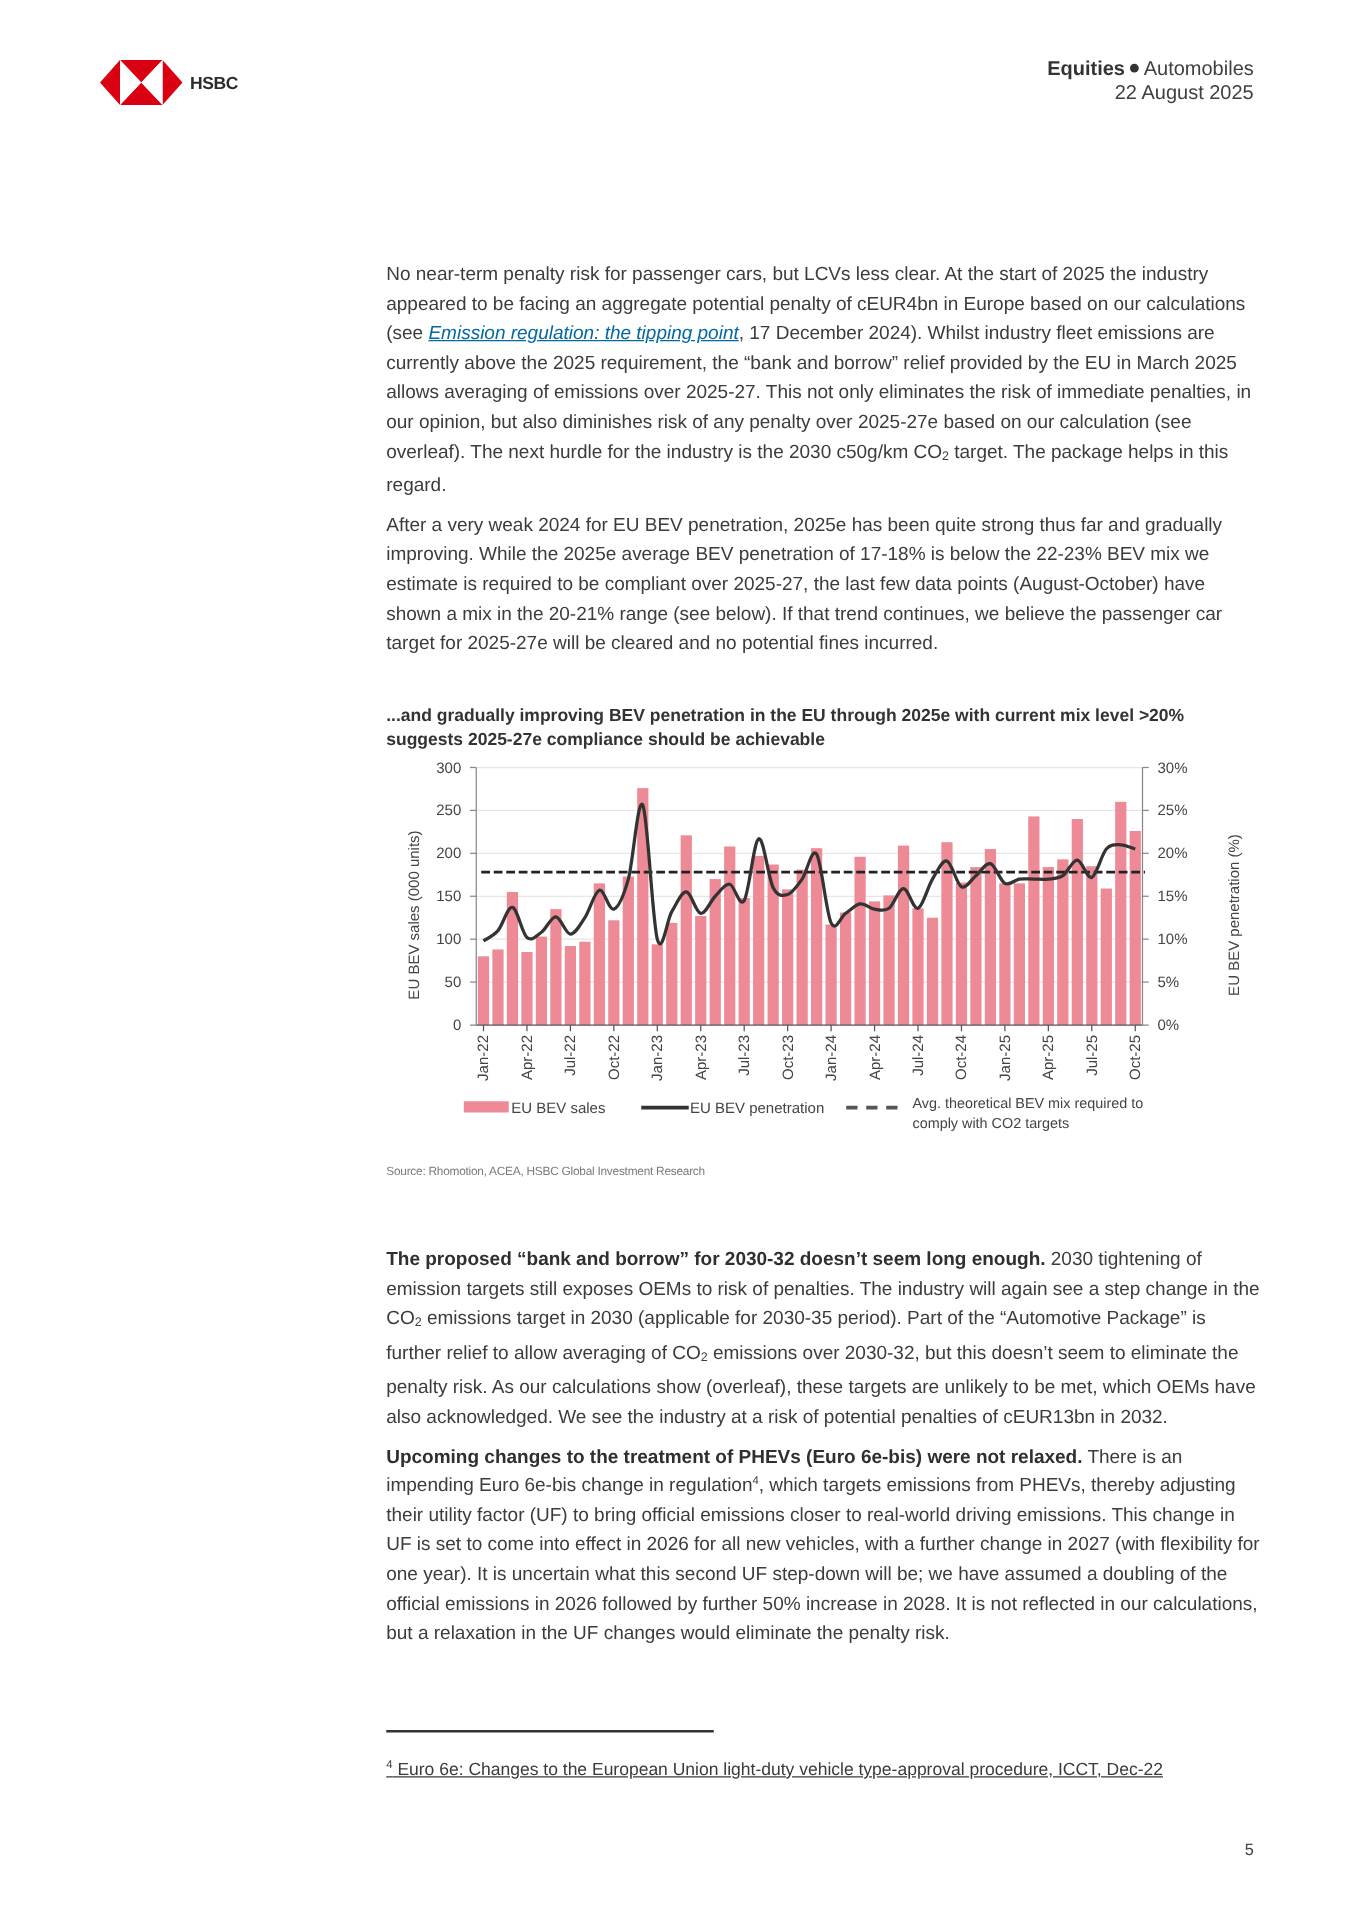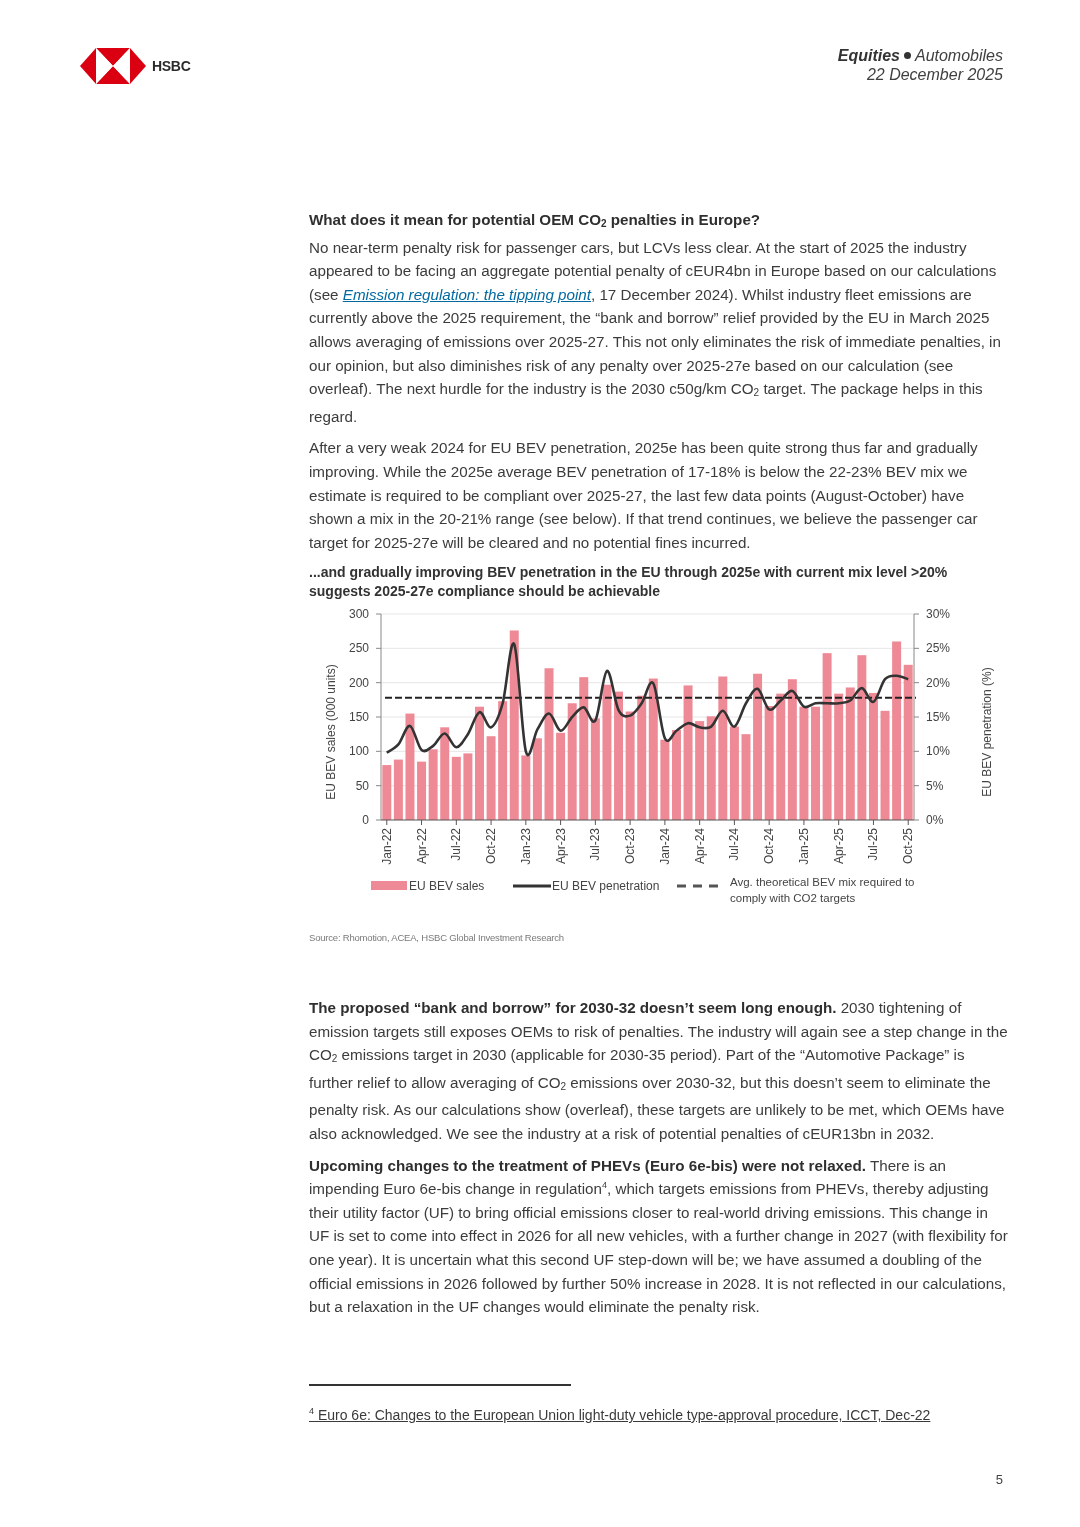--- a/index.html
+++ b/index.html
@@ -1,20 +1,20 @@
 <!DOCTYPE html>
 <html><head>
 <meta charset="utf-8">
 <style>
   html, body { margin: 0; padding: 0; background: #ffffff; }
   body { width: 1080px; height: 1527px; position: relative; overflow: hidden; font-family: "Liberation Sans", sans-serif; color: #3a3a3a; }
   .logo { position: absolute; left: 80px; top: 48px; display: flex; align-items: center; }
   .logo svg { display: block; }
   .logo-text { font-family: "Liberation Sans", sans-serif; font-weight: bold; font-size: 14px; color: #2b2b2b; margin-left: 6px; letter-spacing: -0.3px; }
-  .header-right { position: absolute; right: 77px; top: 46px; text-align: right; font-size: 16px; line-height: 19px; color: #404040; font-style: italic; }
+  .header-right { position: absolute; right: 77px; top: 46px; text-align: right; font-size: 16px; line-height: 19px; color: #404040; }
   .header-right .sec { font-weight: bold; color: #333; }
   .header-right .dot { display: inline-block; width: 7px; height: 7px; background: #333; border-radius: 50%; margin: 0 4px 2px 4px; vertical-align: middle; }
   .main { position: absolute; left: 309px; top: 208px; width: 700px; }
   .p { font-size: 15.2px; line-height: 23.6px; color: #3c3c3c; margin: 0; }
   .h { font-weight: bold; color: #2f2f2f; }
   .gap { height: 8px; }
   sub.s { font-size: 10px; vertical-align: -2px; }
   sup.s { font-size: 9px; vertical-align: 6px; line-height: 0; }
   a.link { color: #0369a1; font-style: italic; text-decoration: underline; }
   .chart-title { position: absolute; left: 309px; top: 563px; width: 700px; font-size: 14px; line-height: 19px; font-weight: bold; color: #333; }
@@ -38,25 +38,24 @@
     <polygon points="16,0 33,18 16,36" fill="#ffffff"></polygon>
     <polygon points="50,0 33,18 50,36" fill="#ffffff"></polygon>
   </svg>
   <span class="logo-text">HSBC</span>
 </div>
 
 <div class="header-right">
   <div>
     <span class="sec">Equities</span><span class="dot"></span><span>Automobiles</span>
   </div>
-  <div>22 December 2025</div>
+  <div>22 August 2025</div>
 </div>
 
 <div class="main">
-  <p class="p h"><span>What does it mean for potential OEM CO</span><sub class="s">2</sub><span> penalties in Europe?</span></p>
   <p class="p"><span>No near-term penalty risk for passenger cars, but LCVs less clear. At the start of 2025 the industry appeared to be facing an aggregate potential penalty of cEUR4bn in Europe based on our calculations (see </span><a class="link">Emission regulation: the tipping point</a><span>, 17 December 2024). Whilst industry fleet emissions are currently above the 2025 requirement, the “bank and borrow” relief provided by the EU in March 2025 allows averaging of emissions over 2025-27. This not only eliminates the risk of immediate penalties, in our opinion, but also diminishes risk of any penalty over 2025-27e based on our calculation (see overleaf). The next hurdle for the industry is the 2030 c50g/km CO</span><sub class="s">2</sub><span> target. The package helps in this regard.</span></p>
   <div class="gap"></div>
   <p class="p">After a very weak 2024 for EU BEV penetration, 2025e has been quite strong thus far and gradually improving. While the 2025e average BEV penetration of 17-18% is below the 22-23% BEV mix we estimate is required to be compliant over 2025-27, the last few data points (August-October) have shown a mix in the 20-21% range (see below). If that trend continues, we believe the passenger car target for 2025-27e will be cleared and no potential fines incurred.</p>
 </div>
 
 <div class="chart-title">...and gradually improving BEV penetration in the EU through 2025e with current mix level &gt;20% suggests 2025-27e compliance should be achievable</div>
 
 <div class="chart">
   <svg id="chart-svg" width="720" height="330" viewBox="0 0 720 330">
       <line x1="76" x2="81" y1="220" y2="220" stroke="#888" stroke-width="1"></line>

